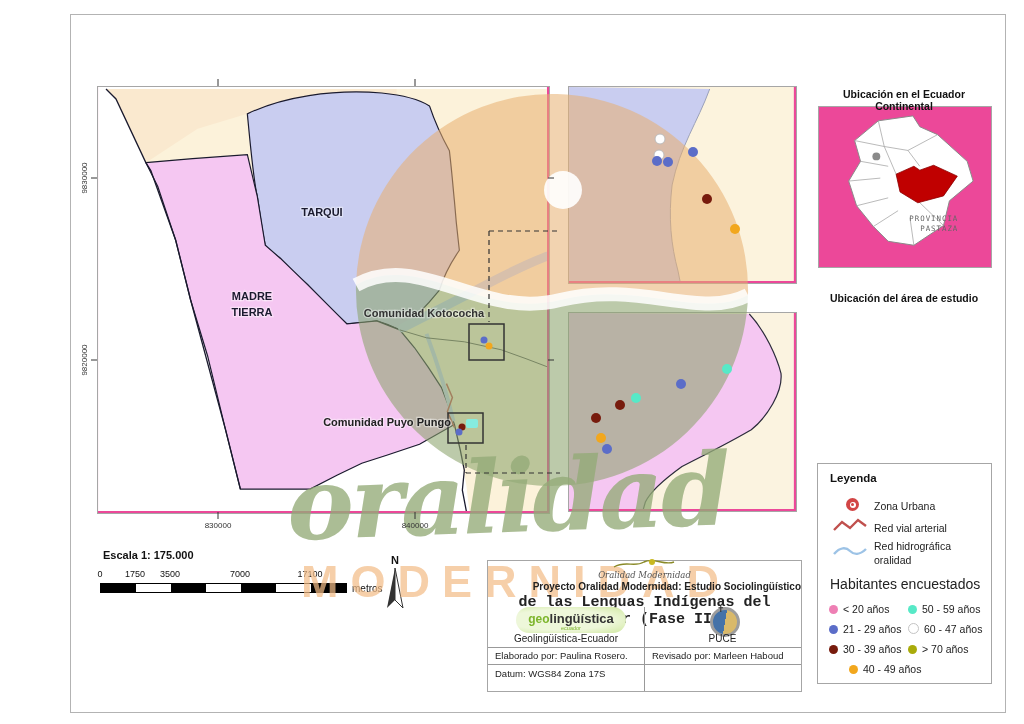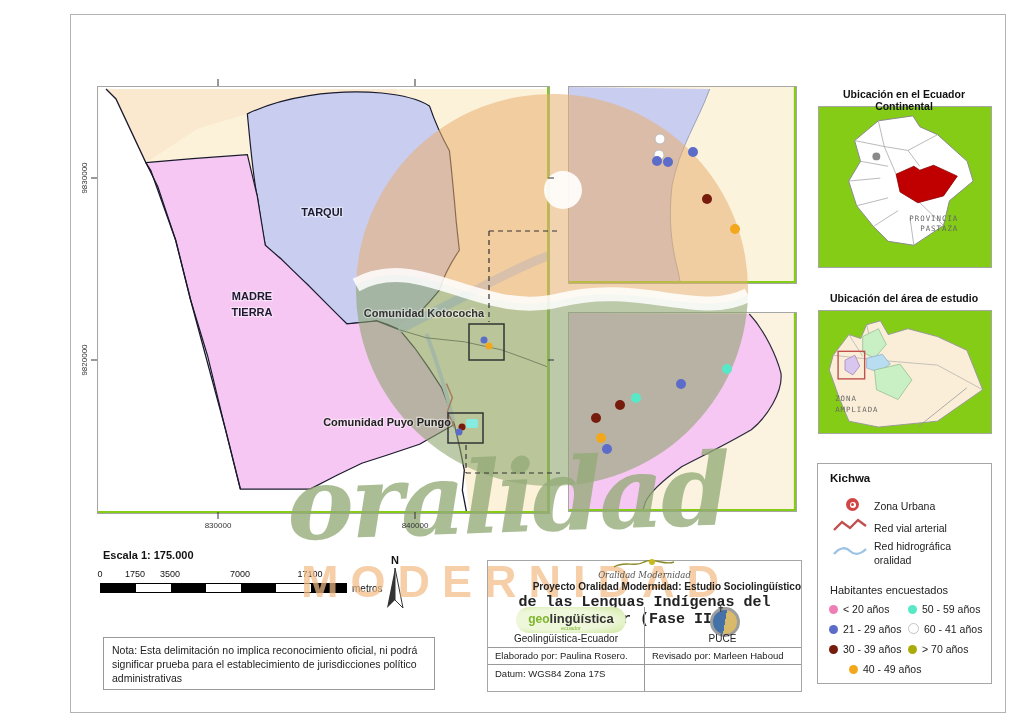--- a/index.html
+++ b/index.html
@@ -1,19 +1,19 @@
 <!DOCTYPE html>
 <html><head>
 <meta charset="utf-8">
 <style>
   html,body{margin:0;padding:0;background:#fff;font-family:"Liberation Sans",sans-serif;}
   #canvas{position:relative;width:1024px;height:724px;background:#fff;overflow:hidden;}
   .frame{position:absolute;left:70px;top:14px;width:934px;height:697px;border:1px solid #b3b3b3;background:#fff;z-index:1;}
   .title{position:absolute;left:80px;top:36px;width:915px;text-align:center;font-size:15px;font-weight:bold;color:#111;z-index:10;}
-  .panel{position:absolute;border:1px solid #a6a6a6;background:#84cc16;z-index:2;}
+  .panel{position:absolute;border:1px solid #a6a6a6;background:#ec4899;z-index:2;}
   svg{display:block;}
   .mapsvg{position:absolute;z-index:2;}
   .wm{position:absolute;pointer-events:none;z-index:5;}
   .anno{position:absolute;left:0;top:0;z-index:8;pointer-events:none;}
   .ptitle{position:absolute;width:172px;text-align:center;font-size:10.5px;font-weight:bold;color:#111;z-index:10;}
   
   .legend{position:absolute;left:817px;top:463px;width:173px;height:219px;border:1px solid #a6a6a6;background:#fff;z-index:4;}
   .leg-h{position:absolute;left:12px;top:8px;font-size:11.5px;font-weight:bold;color:#111;}
   .leg-row{position:absolute;font-size:10.5px;color:#222;}
   .dot{display:inline-block;width:9px;height:9px;border-radius:50%;vertical-align:-1px;margin-right:5px;}
@@ -106,59 +106,45 @@
       <path d="M60,14 L95,9 L102,20 L120,28 L150,55 L156,75 L132,95 L126,120 L96,140 L70,136 L55,121 L38,100 L30,75 L42,55 L36,34 Z" fill="#ffffff" stroke="#8a8a8a" stroke-width="1"></path>
       <path d="M60,14 L66,40 M36,34 L66,40 L90,44 M42,55 L70,60 M30,75 L62,72 M38,100 L70,92 M55,121 L80,105 M96,140 L92,112 M66,40 L78,68 M90,44 L120,28 M90,44 L102,60 M126,120 L100,95" fill="none" stroke="#9a9a9a" stroke-width="0.7"></path>
       <circle cx="58" cy="50" r="4" fill="#8a8a8a"></circle>
       <path d="M78,68 L96,60 L102,64 L116,59 L140,70 L126,90 L100,97 L82,86 Z" fill="#c00000" stroke="#8a0000" stroke-width="0.8"></path>
       <text x="141" y="115" text-anchor="end" font-family="DejaVu Sans Mono, monospace" font-size="7.5" letter-spacing="1" fill="#666">PROVINCIA</text>
       <text x="141" y="126" text-anchor="end" font-family="DejaVu Sans Mono, monospace" font-size="7.5" letter-spacing="1" fill="#666">PASTAZA</text>
     </svg>
   </div>
 
   <div class="ptitle" style="left:818px;top:292px;">Ubicación del área de estudio</div>
-  <div class="panel" style="left:818px;top:310px;width:172px;height:122px;">
-    <svg class="mapsvg" style="left:0;top:0;" width="170" height="120" viewBox="0 0 172 122">
-      <path d="M14,45 L30,24 L42,28 L48,14 L62,10 L70,24 L90,18 L120,26 L150,40 L166,80 L120,112 L60,118 L30,112 L20,88 L10,60 Z" fill="#fbeed8" stroke="#999" stroke-width="1"></path>
-      <path d="M14,45 L60,50 L120,55 L166,80 M30,24 L44,46 M48,14 L52,30" fill="none" stroke="#aaa" stroke-width="0.7"></path>
-      <path d="M44,26 L60,18 L68,34 L56,48 L44,42 Z" fill="#c9efc5" stroke="#8ab88a" stroke-width="0.7"></path>
-      <path d="M48,48 L64,44 L72,54 L60,62 L48,58 Z" fill="#b8dcf0" stroke="#88aacc" stroke-width="0.7"></path>
-      <path d="M56,60 L82,54 L94,70 L80,90 L58,80 Z" fill="#c9efc5" stroke="#8ab88a" stroke-width="0.7"></path>
-      <path d="M26,50 L36,45 L41,56 L34,65 L26,60 Z" fill="#d9c6ee" stroke="#9a7ab8" stroke-width="0.7"></path>
-      <rect x="19" y="41" width="27" height="28" fill="none" stroke="#c0504d" stroke-width="1.4"></rect>
-      <path d="M100,118 L150,78" fill="none" stroke="#999" stroke-width="0.8"></path>
-      <text x="16" y="92" font-family="DejaVu Sans Mono, monospace" font-size="7.5" letter-spacing="1" fill="#666">ZONA</text>
-      <text x="16" y="103" font-family="DejaVu Sans Mono, monospace" font-size="7.5" letter-spacing="1" fill="#666">AMPLIADA</text>
-    </svg>
-  </div>
 
   <div class="legend">
-    <div class="leg-h">Kichwa</div>
+    <div class="leg-h">Leyenda</div>
     <div style="position:absolute;left:28px;top:34px;width:13px;height:13px;">
       <div class="zu-outer"></div>
         <div class="zu-inner"></div>
         <div class="zu-core"></div>
     </div>
     <div class="leg-row" style="left:56px;top:36px;">Zona Urbana</div>
     <svg width="36" height="18" style="position:absolute;left:14px;top:52px;">
       <polyline points="2,14 10,6 18,12 26,4 34,10" fill="none" stroke="#c0504d" stroke-width="2.4"></polyline>
     </svg>
     <div class="leg-row" style="left:56px;top:58px;">Red vial arterial</div>
     <svg width="36" height="18" style="position:absolute;left:14px;top:78px;">
       <path d="M2,12 C8,5 14,5 18,9 C22,13 28,13 34,7" fill="none" stroke="#9dc3e6" stroke-width="2.4"></path>
     </svg>
     <div class="leg-row" style="left:56px;top:76px;">Red hidrográfica</div>
     <div class="leg-row" style="left:56px;top:90px;">oralidad</div>
-    <div class="leg-row" style="left:12px;top:120px;font-size:11px;color:#222;">Habitantes encuestados</div>
+    <div class="leg-row" style="left:12px;top:112px;font-size:14px;color:#222;">Habitantes encuestados</div>
     <div class="leg-row" style="left:11px;top:139px;"><span class="dot" style="background-color: rgb(238, 127, 180);"></span><span>&lt; 20 años</span></div>
     <div class="leg-row" style="left:11px;top:159px;"><span class="dot" style="background-color: rgb(91, 109, 200);"></span><span>21 - 29 años</span></div>
     <div class="leg-row" style="left:11px;top:179px;"><span class="dot" style="background-color: rgb(119, 27, 13);"></span><span>30 - 39 años</span></div>
     <div class="leg-row" style="left:11px;top:199px;padding-left:20px;"><span class="dot" style="background-color: rgb(242, 167, 29);"></span><span>40 - 49 años</span></div>
     <div class="leg-row" style="left:90px;top:139px;"><span class="dot" style="background-color: rgb(87, 233, 199);"></span><span>50 - 59 años</span></div>
-    <div class="leg-row" style="left:90px;top:159px;"><span class="dot" style="background-color: rgb(255, 255, 255); border: 1px solid rgb(196, 196, 196);"></span><span>60 - 41 años</span></div>
+    <div class="leg-row" style="left:90px;top:159px;"><span class="dot" style="background-color: rgb(255, 255, 255); border: 1px solid rgb(196, 196, 196);"></span><span>60 - 47 años</span></div>
     <div class="leg-row" style="left:90px;top:179px;"><span class="dot" style="background-color: rgb(169, 171, 10);"></span><span>&gt; 70 años</span></div>
   </div>
 
   <div class="scale-h">Escala 1: 175.000</div>
   <div class="snum" style="left:100px;">0</div>
   <div class="snum" style="left:135px;">1750</div>
   <div class="snum" style="left:170px;">3500</div>
   <div class="snum" style="left:240px;">7000</div>
   <div class="snum" style="left:310px;">17100</div>
   <div class="sbar">
@@ -171,21 +157,20 @@
       <div style="background:#000;"></div>
   </div>
   <div class="metros">metros</div>
   <div class="north">
     <div class="nl">N</div>
     <svg width="24" height="46">
       <path d="M12,2 L12,34 L4,42 Z" fill="#333"></path>
       <path d="M12,2 L12,34 L20,42 Z" fill="#fff" stroke="#333" stroke-width="1"></path>
     </svg>
   </div>
-  <div class="notebox">Nota: Esta delimitación no implica reconocimiento oficial, ni podrá significar prueba para el establecimiento de jurisdicciones político administrativas</div>
 
   <div class="credits">
     <svg width="64" height="12" style="position:absolute;left:124px;top:-3px;">
       <path d="M2,9 C14,2 22,10 32,4 C42,-1 52,8 62,4" fill="none" stroke="#8a8a28" stroke-width="1.4"></path>
       <circle cx="40" cy="4" r="3" fill="#c8b820"></circle>
     </svg>
     <div class="cr-script">Oralidad Modernidad</div>
     <div class="cr-l1">Proyecto Oralidad Modernidad: Estudio Sociolingüístico</div>
     <div class="cr-l2">de las Lenguas Indígenas del Ecuador  (Fase II)</div>
     <div class="cr-divider"></div>

